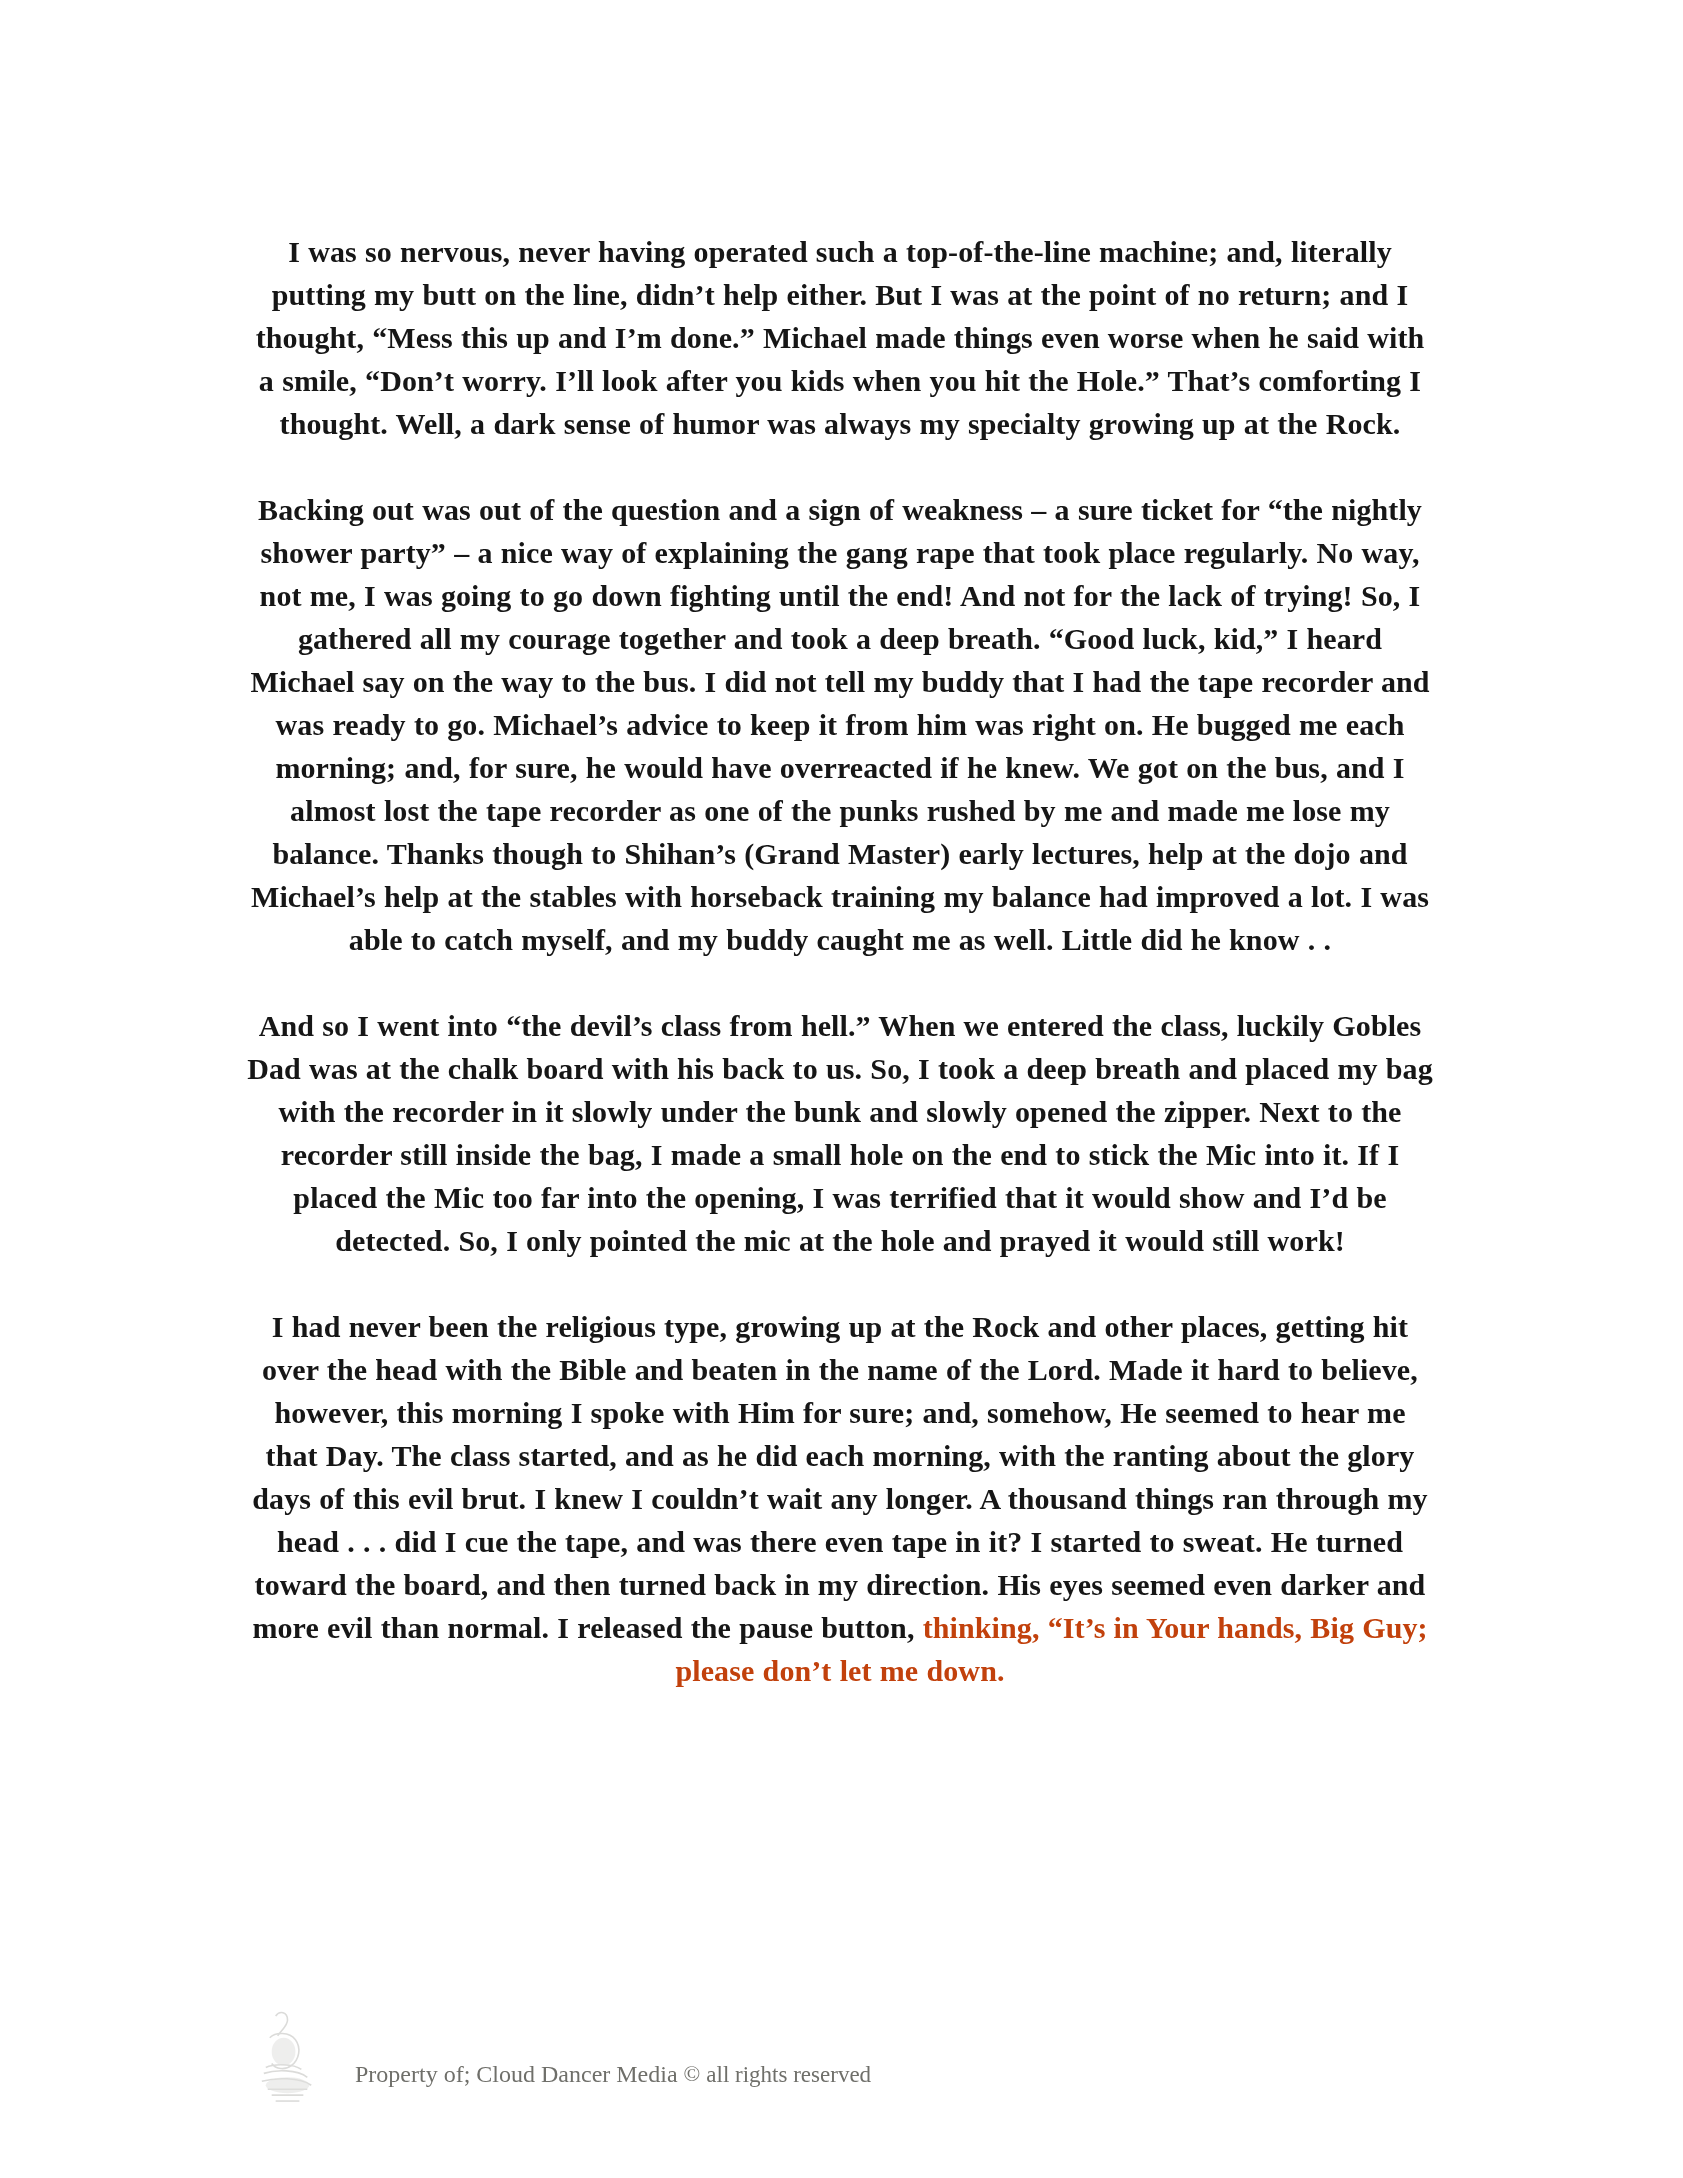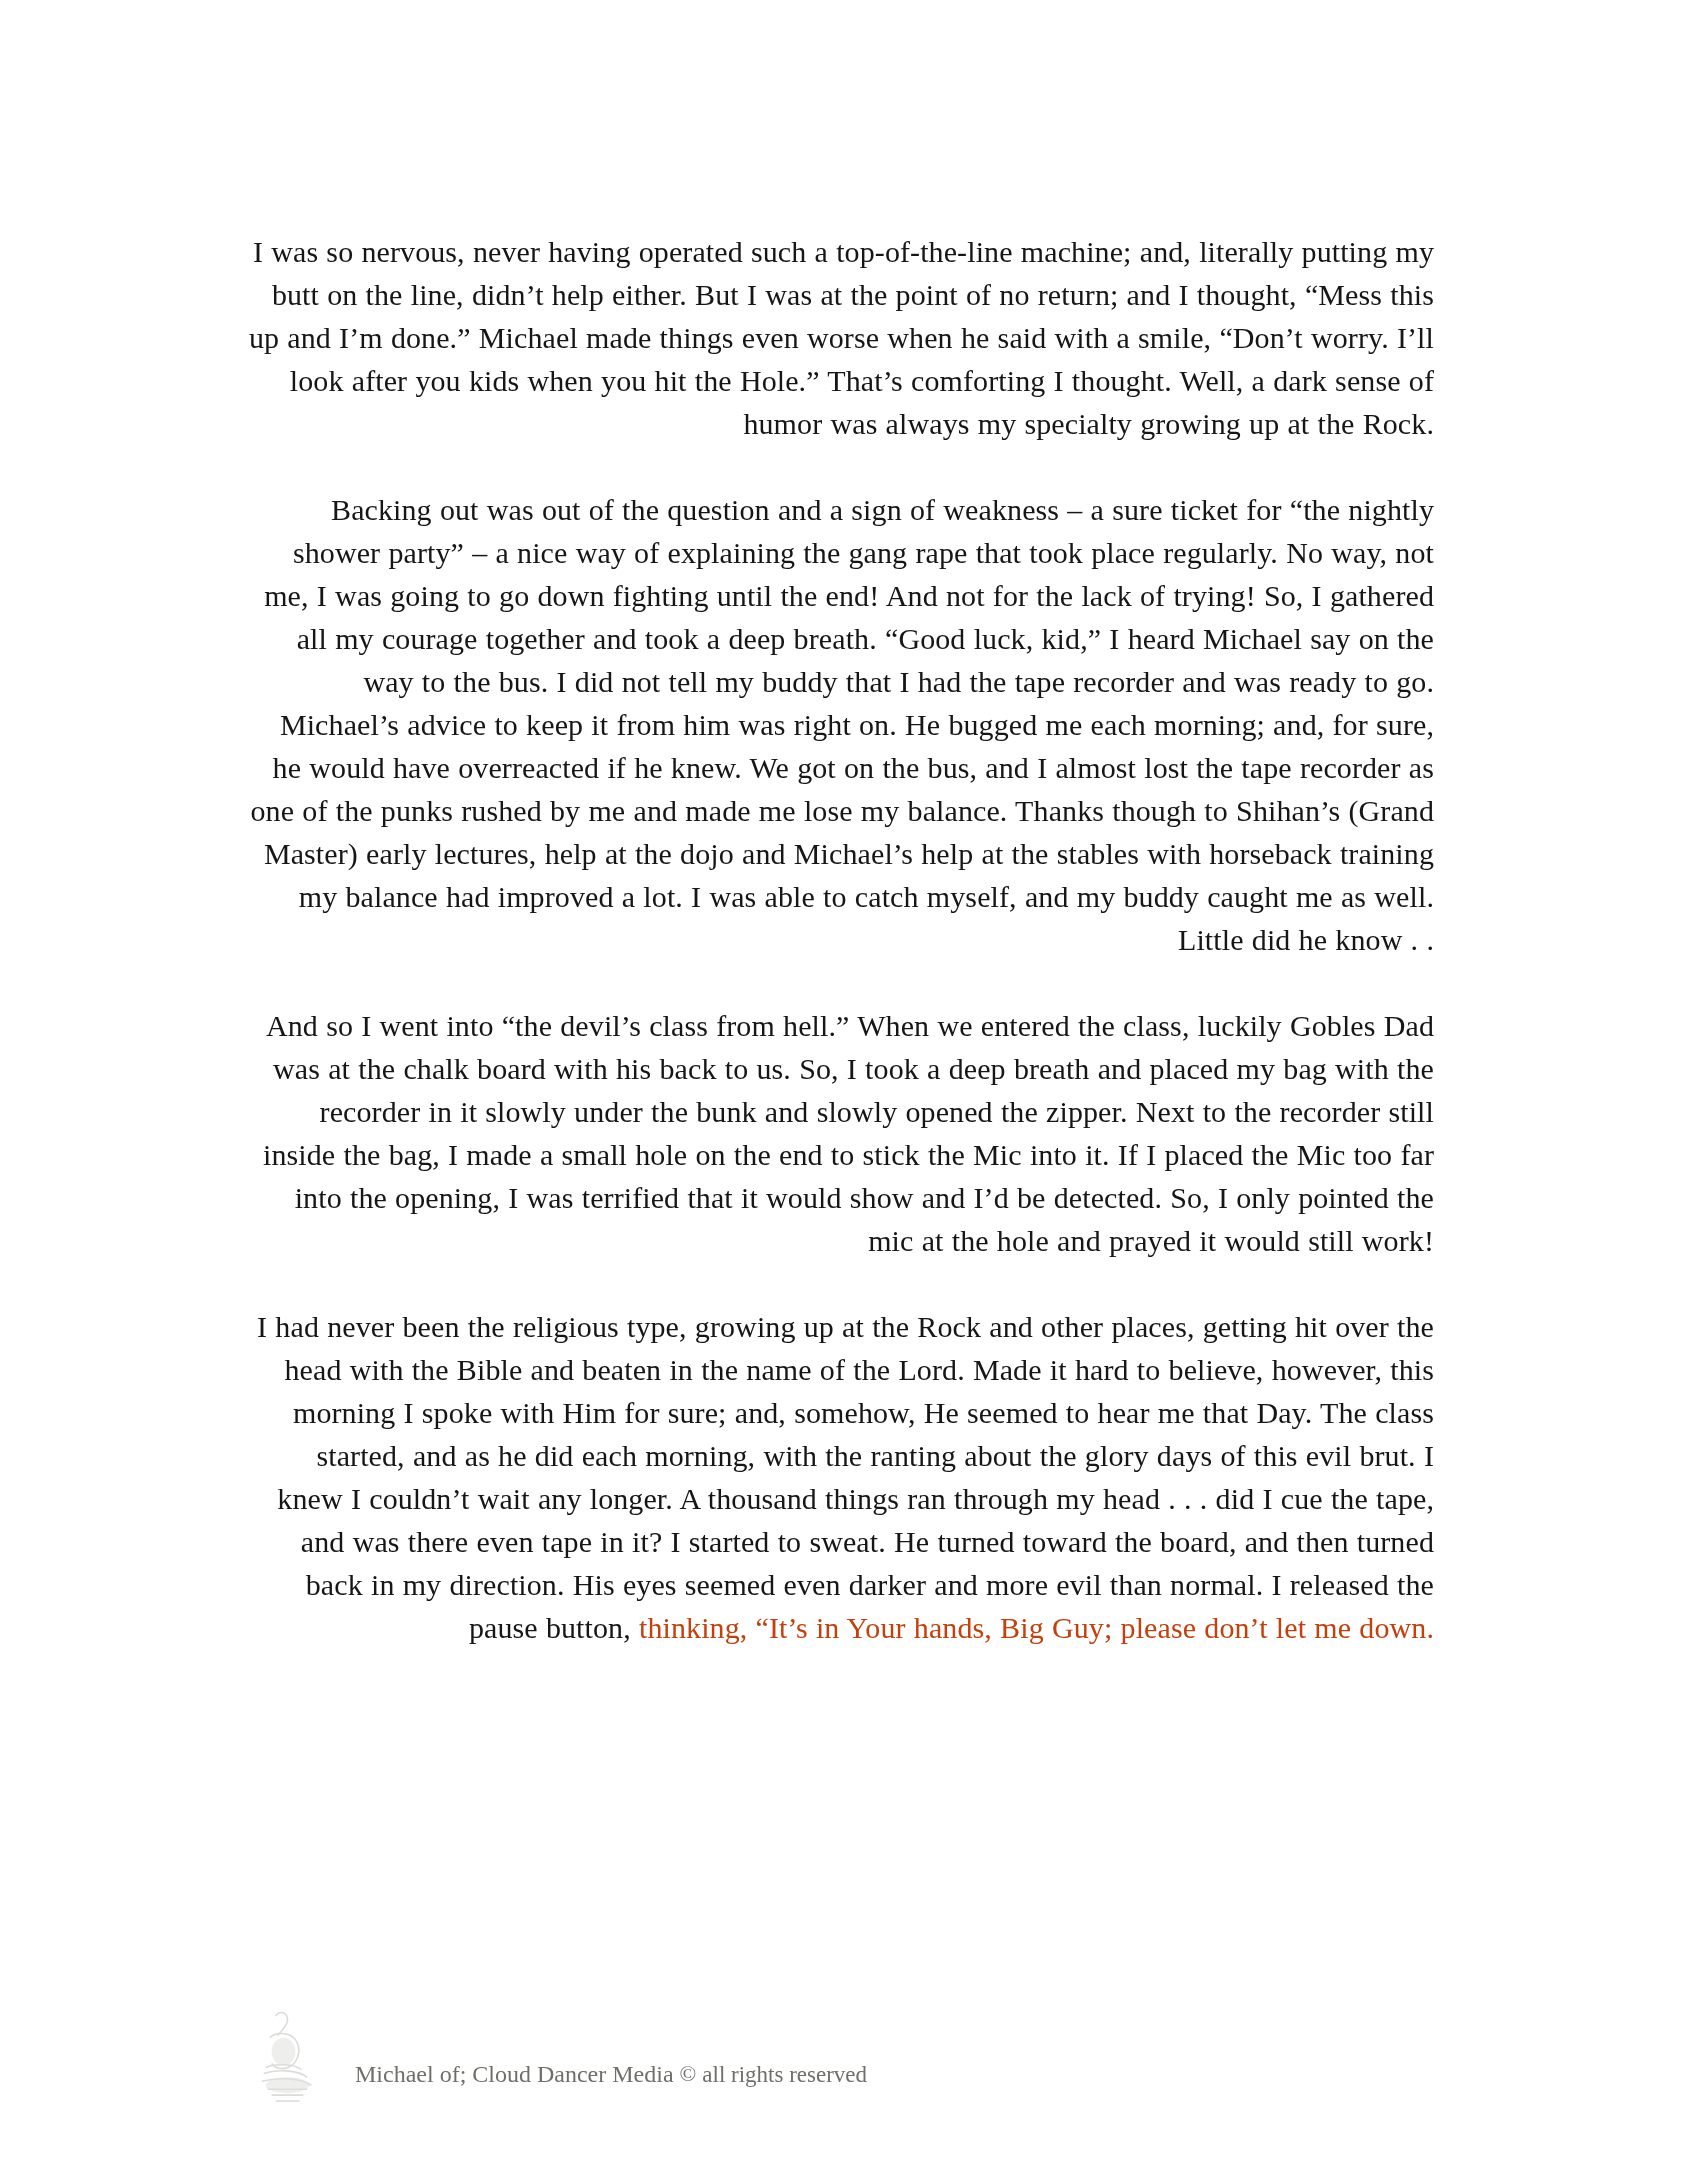--- a/index.html
+++ b/index.html
@@ -26,24 +26,25 @@
   .text-column {
     position: absolute;
     left: 246px;
     top: 230px;
     width: 1188px;
   }
   p.para {
     font-size: 30px;
     line-height: 43px;
     margin: 0 0 43px 0;
-    text-align: right;
+    text-align: center;
     letter-spacing: 0.1px;
     word-spacing: 0.6px;
     color: #161616;
+    font-weight: bold;
   }
   p.para.last {
     margin-bottom: 0;
   }
   .fade-tail {
     color: #c2410c;
   }
   .footer {
     position: absolute;
     left: 246px;
@@ -101,20 +102,20 @@
           <path d="M26 88 L 58 88"></path>
           <path d="M30 94 L 54 94"></path>
         </g>
         <g fill="#9a9a93" opacity="0.55">
           <ellipse cx="38" cy="44" rx="12" ry="14"></ellipse>
           <ellipse cx="42" cy="78" rx="22" ry="8"></ellipse>
         </g>
       </svg>
     </div>
     <div class="footer-text">
-      <span>Michael of; Cloud Dancer Media</span>
+      <span>Property of; Cloud Dancer Media</span>
       <span class="copy-glyph">©</span>
       <span class="small">all rights reserved</span>
     </div>
   </div>
 
 </div>
 
 
 </body></html>

